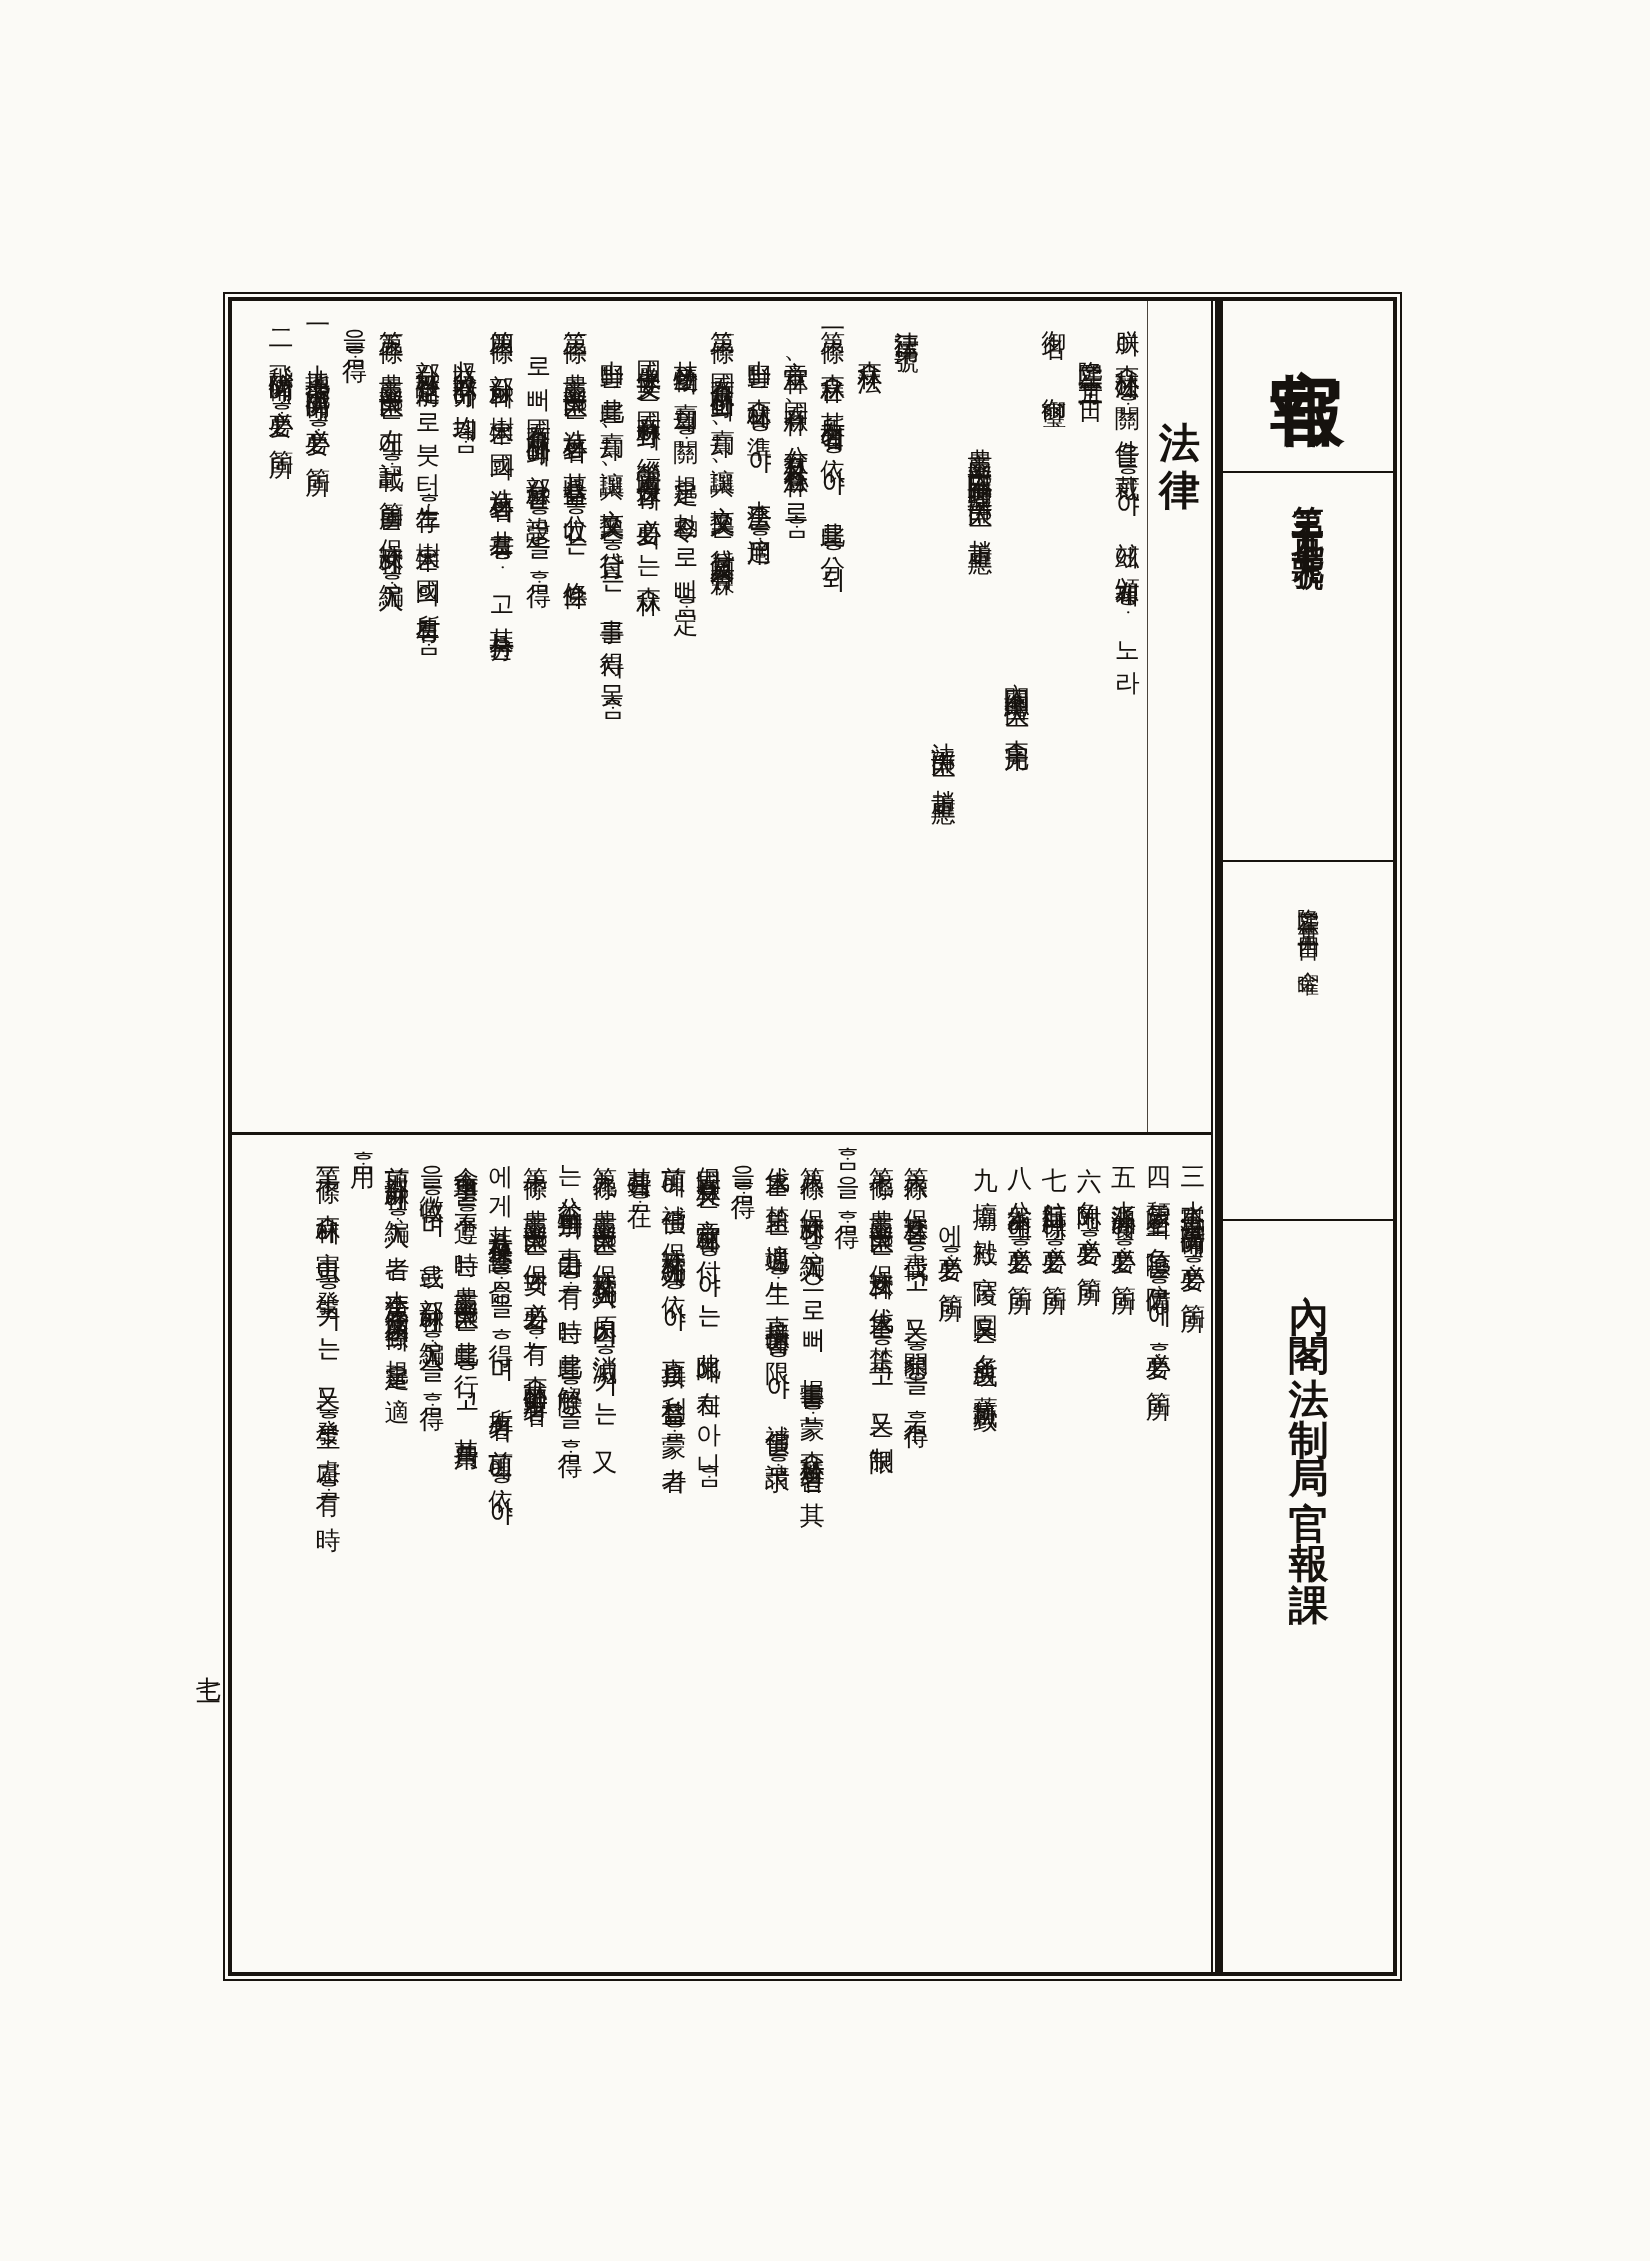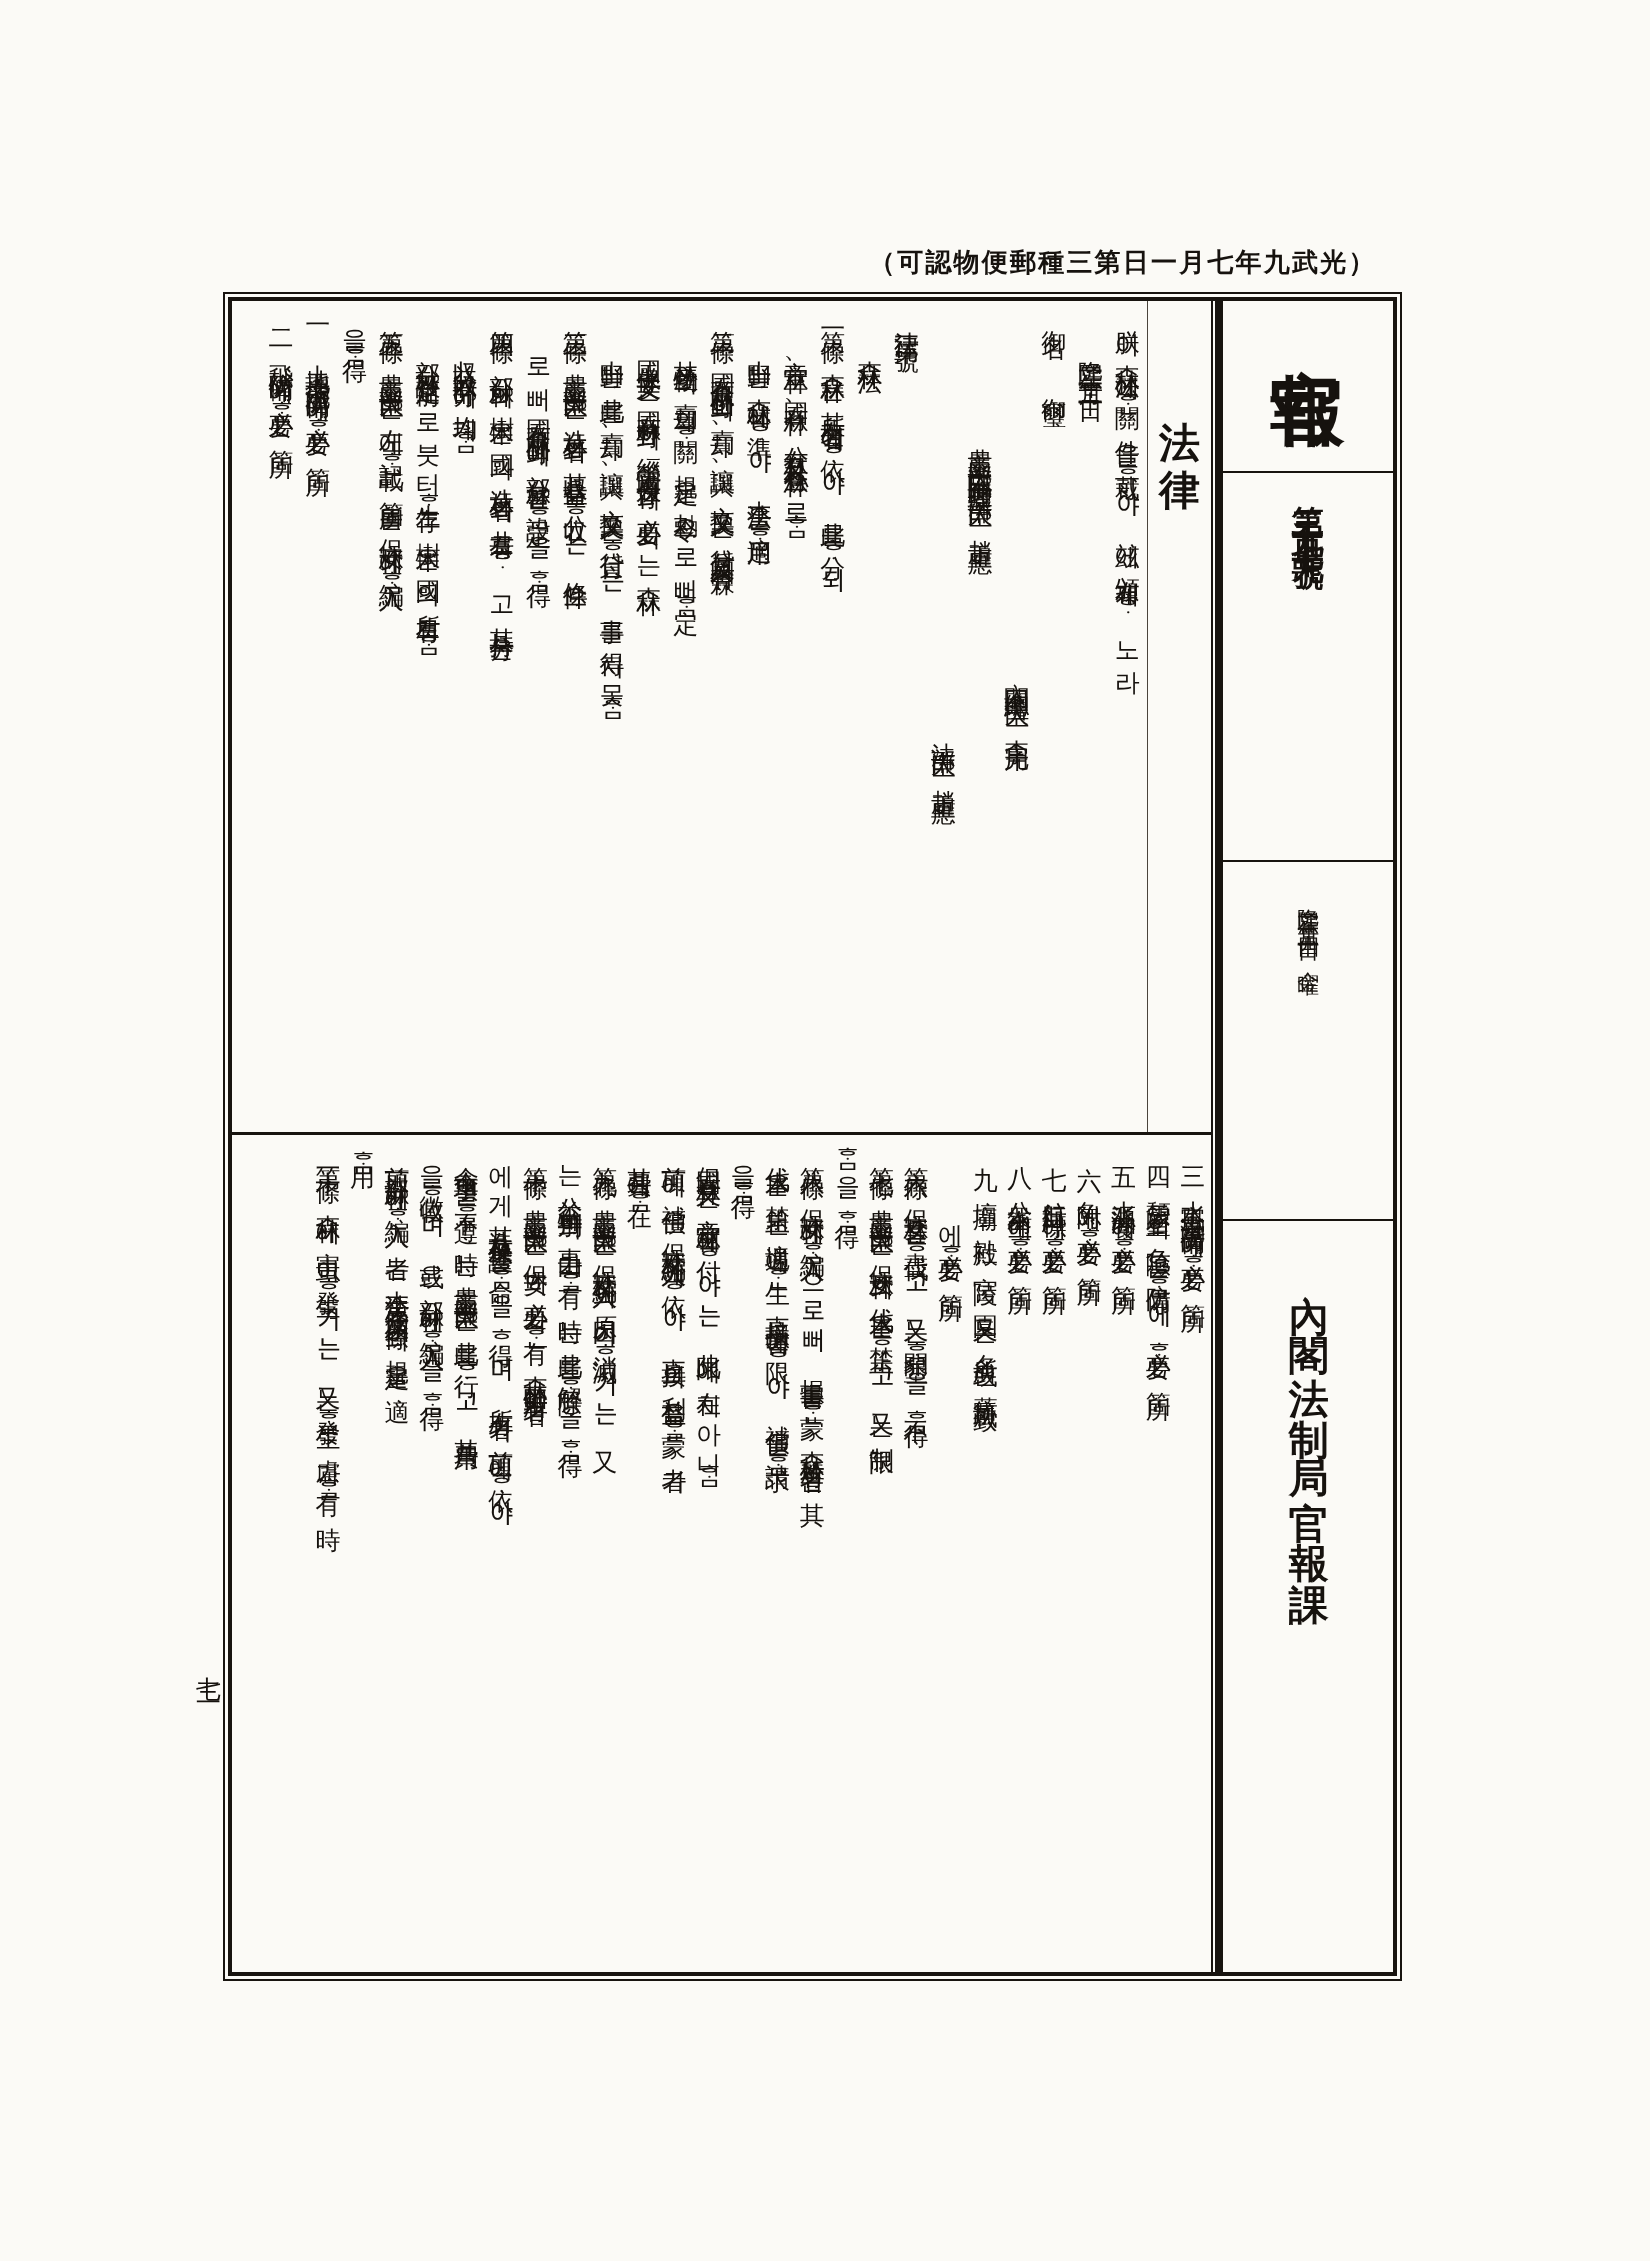--- a/index.html
+++ b/index.html
@@ -90,21 +90,20 @@
     position:absolute;left:196px;top:1656px;
     writing-mode:vertical-rl;text-orientation:upright;
     font-size:25px;letter-spacing:7.4px;line-height:1;
   }
 </style>
 </head>
 <body>
 
 <div class="sheet">
 
-  <div class="reg-note">（可認物便郵種三第日一月七年九武光）</div>
 
   <div class="frame">
     <div class="frame-inner">
 
       <div class="content">
 
         <div class="top-section">
           <div class="top-cols-wrap">
             <div class="vcols top">
                 <div class="vcol">朕이森林法에關ᄒᆞᆫ件을裁可ᄒᆞ야玆에頒布케ᄒᆞ노라</div>

